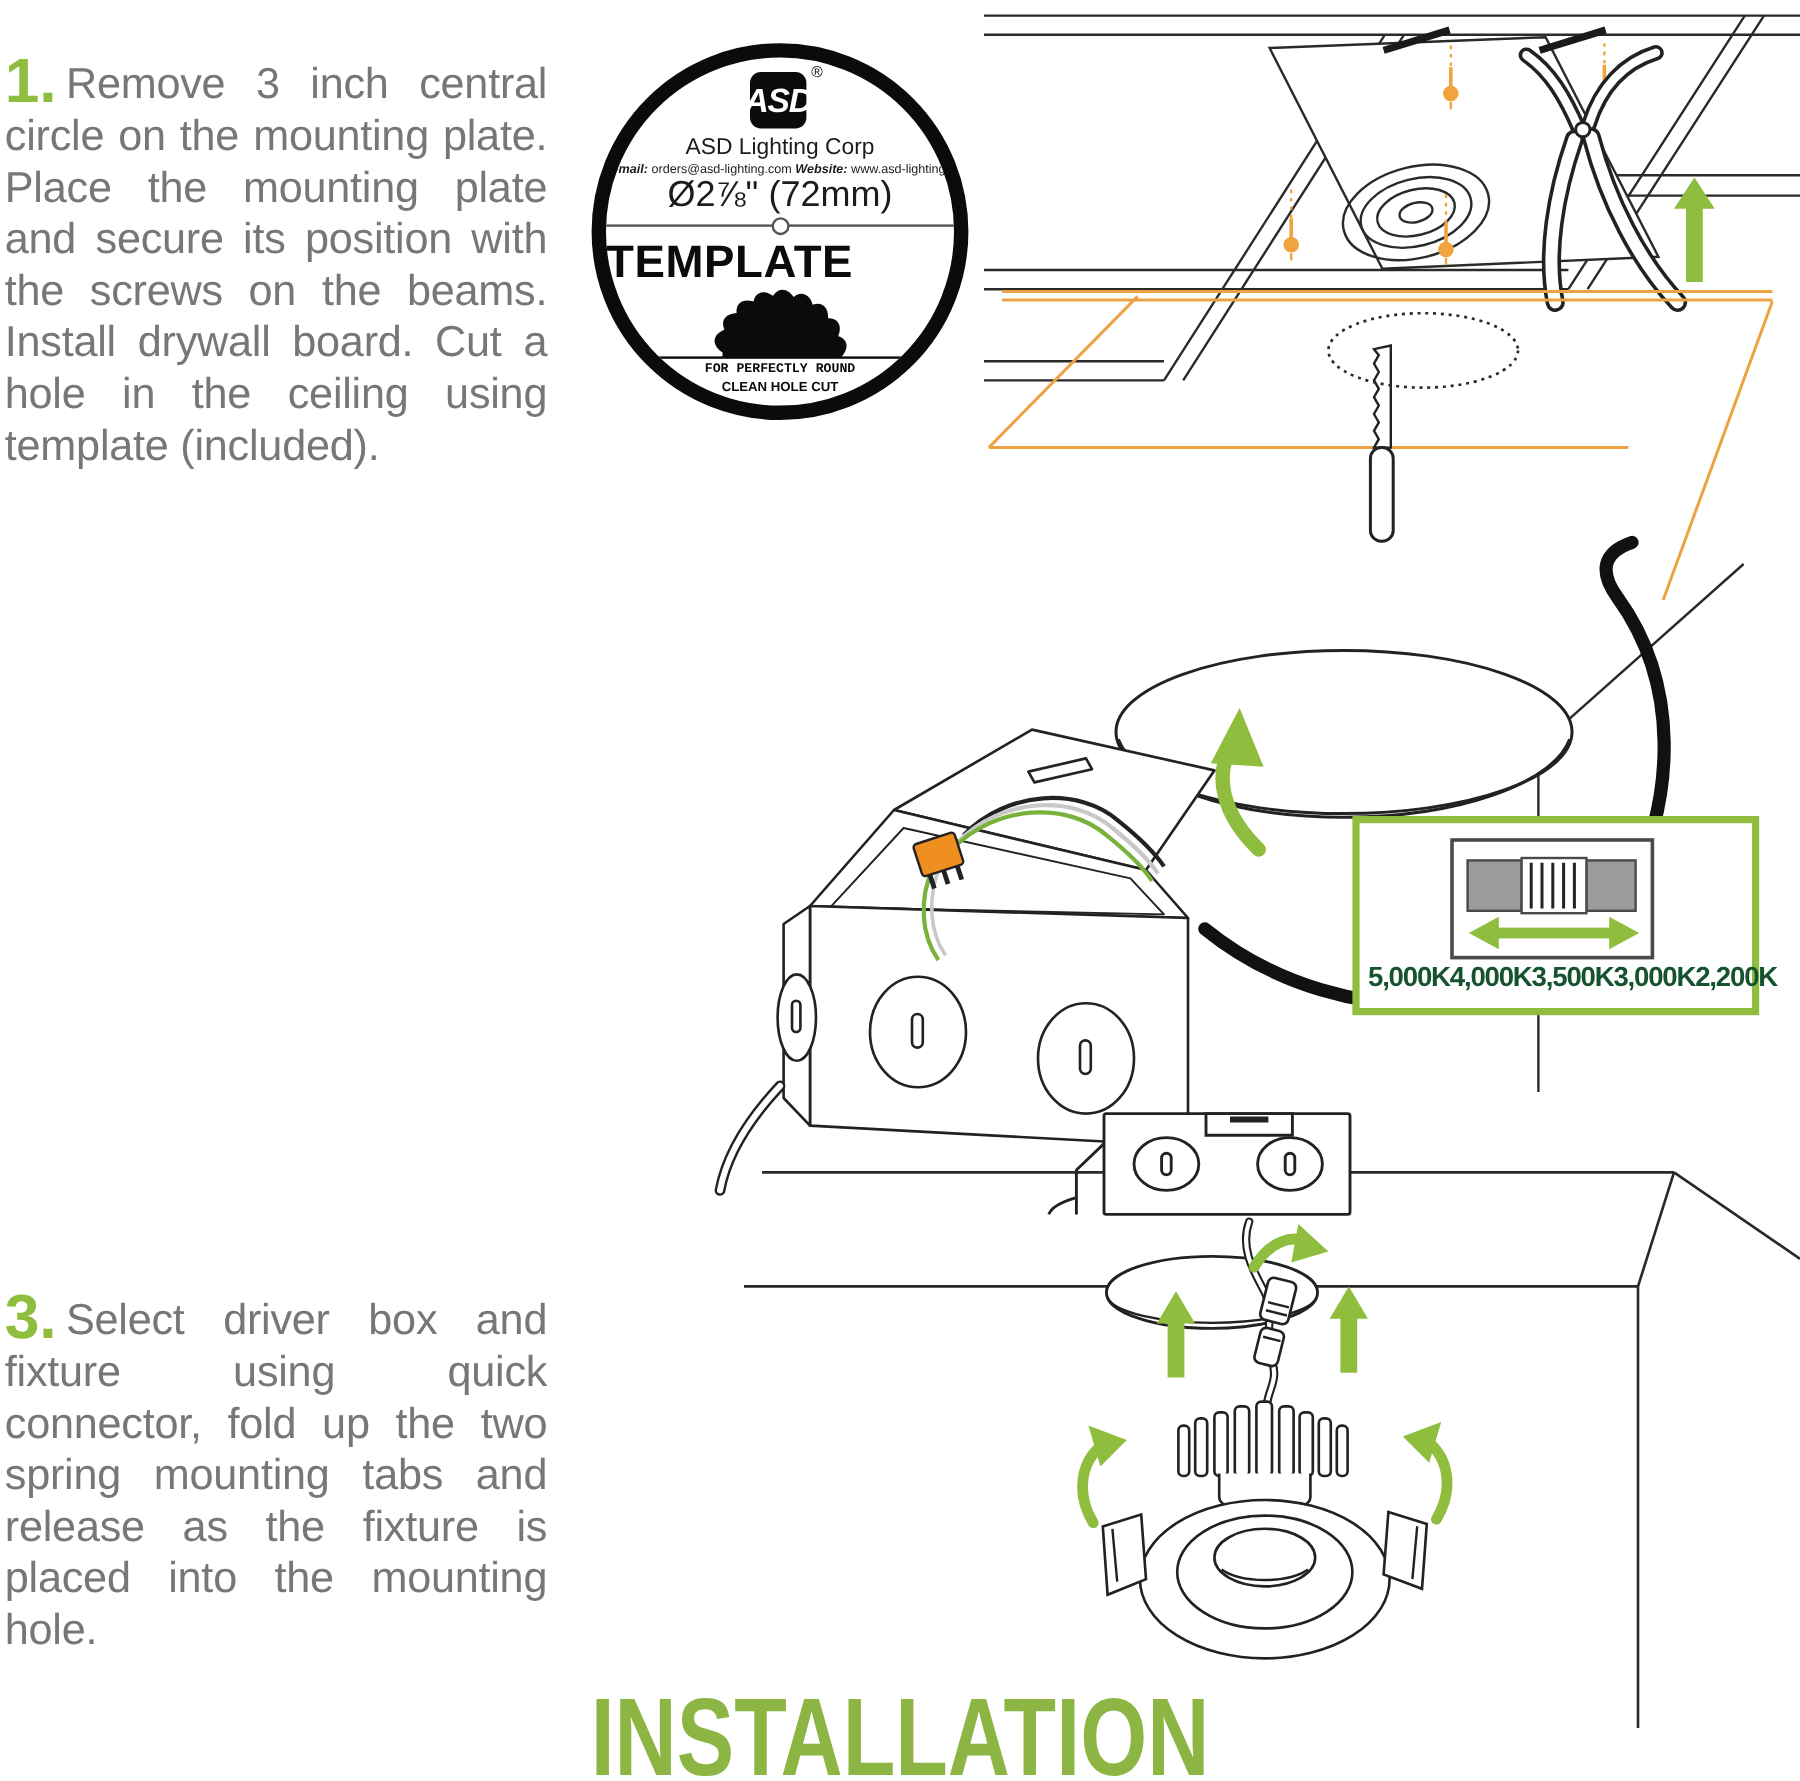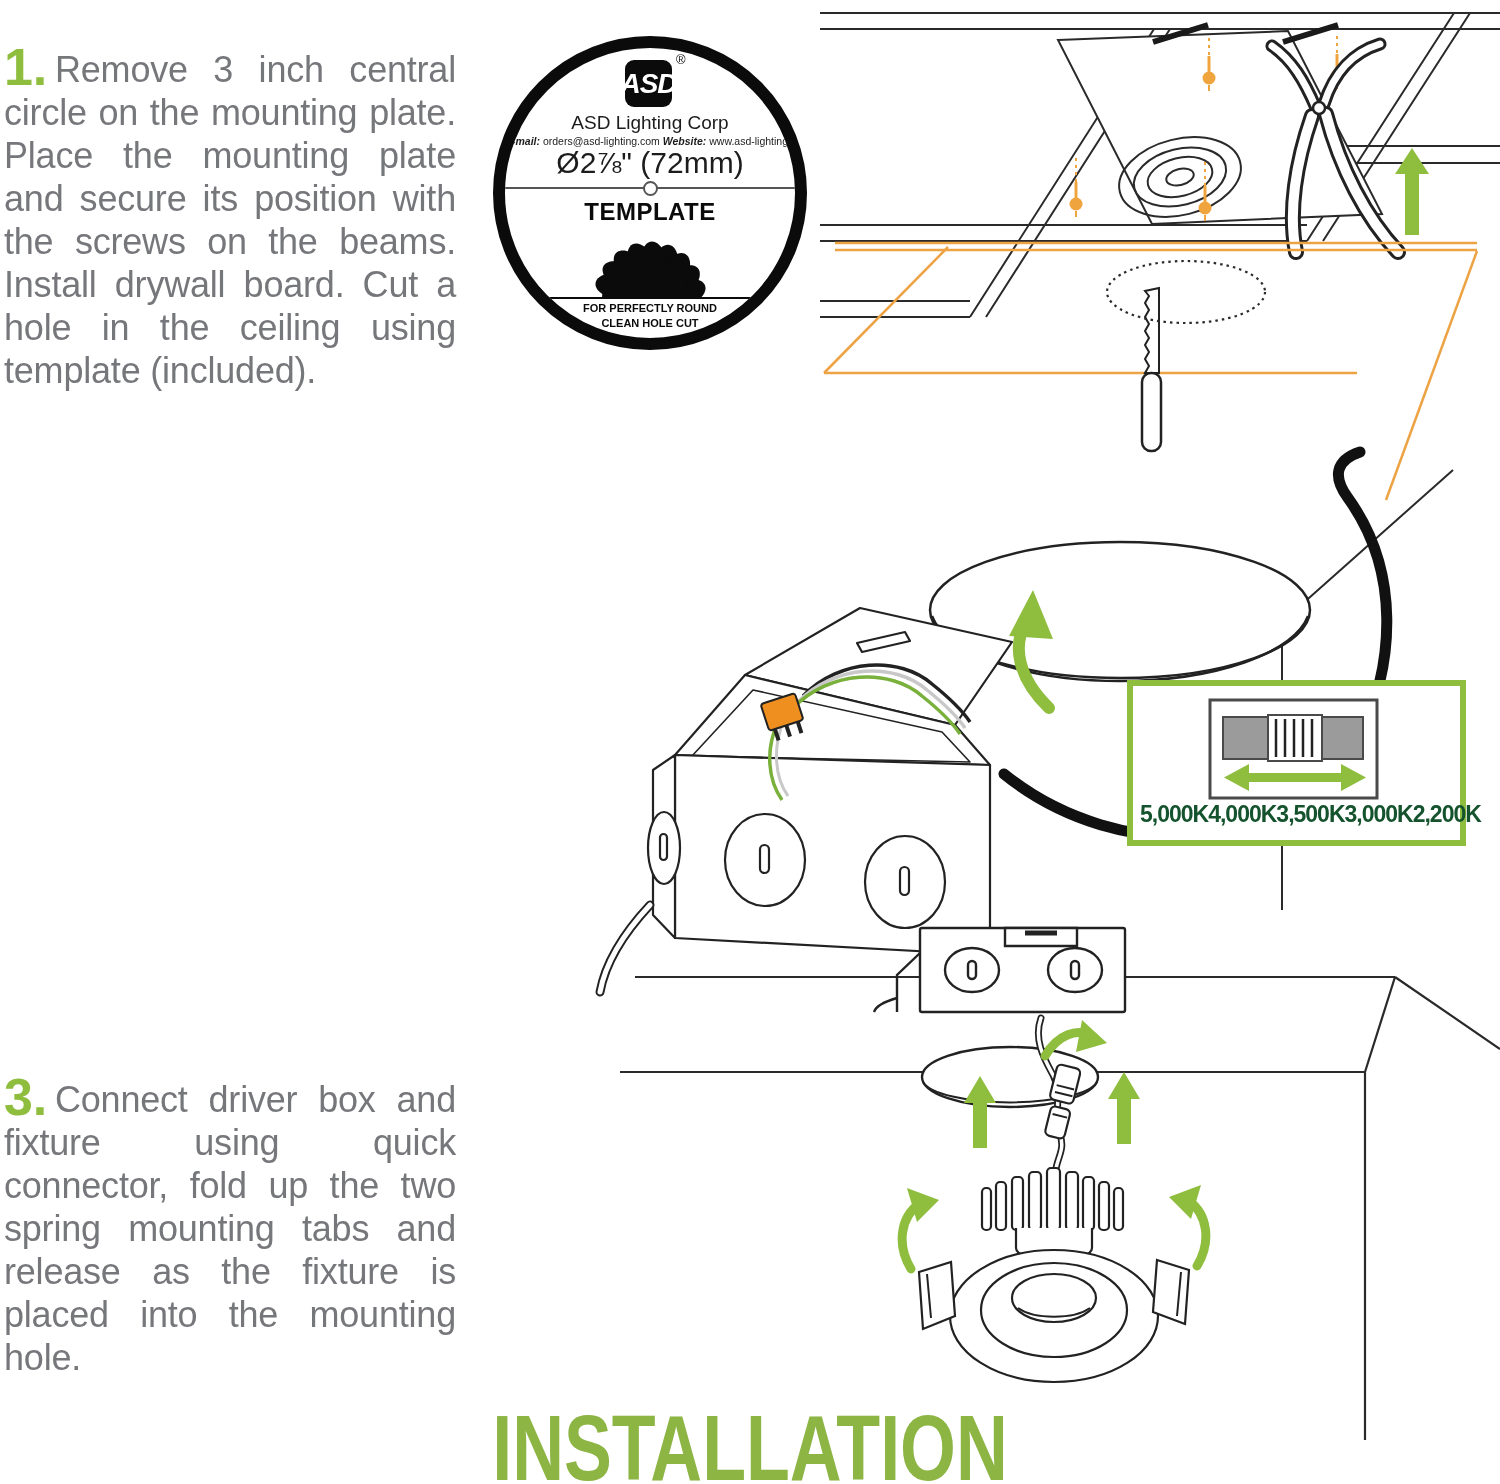--- a/index.html
+++ b/index.html
@@ -16,41 +16,41 @@
   .t-logo{left:120px;top:12px;width:47px;height:47px;background:#0b0b0b;border-radius:9px;
           display:flex;align-items:center;justify-content:center;}
   .t-logo span{color:#fff;font-weight:bold;font-style:italic;font-size:28px;letter-spacing:-1px;}
   .t-reg{left:171px;top:4px;font-size:13px;color:#0b0b0b;}
   .t-company{left:0;top:64px;width:290px;text-align:center;font-size:19px;color:#1c1c1c;}
   .t-contact{left:0;top:87px;width:290px;text-align:center;font-size:10.5px;color:#1c1c1c;white-space:nowrap;}
   .t-contact .lbl{font-weight:bold;font-style:italic;}
   .t-dia{left:0;top:98px;width:290px;text-align:center;font-size:30px;color:#1c1c1c;}
   .t-line1{left:-14px;top:139px;width:318px;height:2px;background:#555;}
   .t-dot{left:138px;top:133px;width:11px;height:11px;border:2px solid #555;border-radius:50%;background:#fff;}
-  .t-name{left:0;top:150px;width:290px;text-align:center;font-size:24px;font-weight:bold;color:#0b0b0b;letter-spacing:.5px;}
+  .t-name{left:0;top:150px;width:290px;font-size:38px;font-weight:bold;color:#0b0b0b;letter-spacing:.5px;}
   .t-saw{left:60px;top:192px;}
   .t-line2{left:-14px;top:249px;width:318px;height:2px;background:#0b0b0b;}
-  .t-f1{left:0;top:254px;width:290px;text-align:center;font-size:11px;font-weight:bold;color:#0b0b0b;}
+  .t-f1{left:0;top:254px;width:290px;text-align:center;font-size:11px;font-weight:bold;color:#0b0b0b;font-family:Liberation Mono, monospace;}
   .t-f2{left:0;top:269px;width:290px;text-align:center;font-size:11px;font-weight:bold;color:#0b0b0b;}
   
   .illus{position:absolute;}
   
   .kelvin-row{position:absolute;left:1140px;top:801px;width:314px;display:flex;justify-content:space-between;
               font-size:23px;font-weight:bold;color:#14532d;letter-spacing:-1px;white-space:nowrap;}
   
   .sheet-title{position:absolute;left:0;top:1396px;width:1500px;margin:0;text-align:center;
                font-size:92px;font-weight:bold;color:#8CB544;transform:scaleX(.78);letter-spacing:0;}
 </style>
 </head>
 <body>
 
 <div class="canvas">
 
   <p class="step" style="top:48px"><span class="num">1.</span><span>Remove 3 inch central circle on the mounting plate. Place the mounting plate and secure its position with the screws on the beams. Install drywall board. Cut a hole in the ceiling using template (included).</span></p>
-  <p class="step" style="top:1078px"><span class="num">3.</span><span>Connect driver box and fixture using quick connector, fold up the two spring mounting tabs and release as the fixture is placed into the mounting hole.</span></p>
+  <p class="step" style="top:1078px"><span class="num">3.</span><span>Select driver box and fixture using quick connector, fold up the two spring mounting tabs and release as the fixture is placed into the mounting hole.</span></p>
 
   <div class="template">
     <div class="t-logo">
         <span>ASD</span>
       </div>
     <div class="t-reg">®</div>
     <div class="t-company">ASD Lighting Corp</div>
     <div class="t-contact">
       <span class="lbl">E-mail:</span>
       <span>orders@asd-lighting.com</span>

